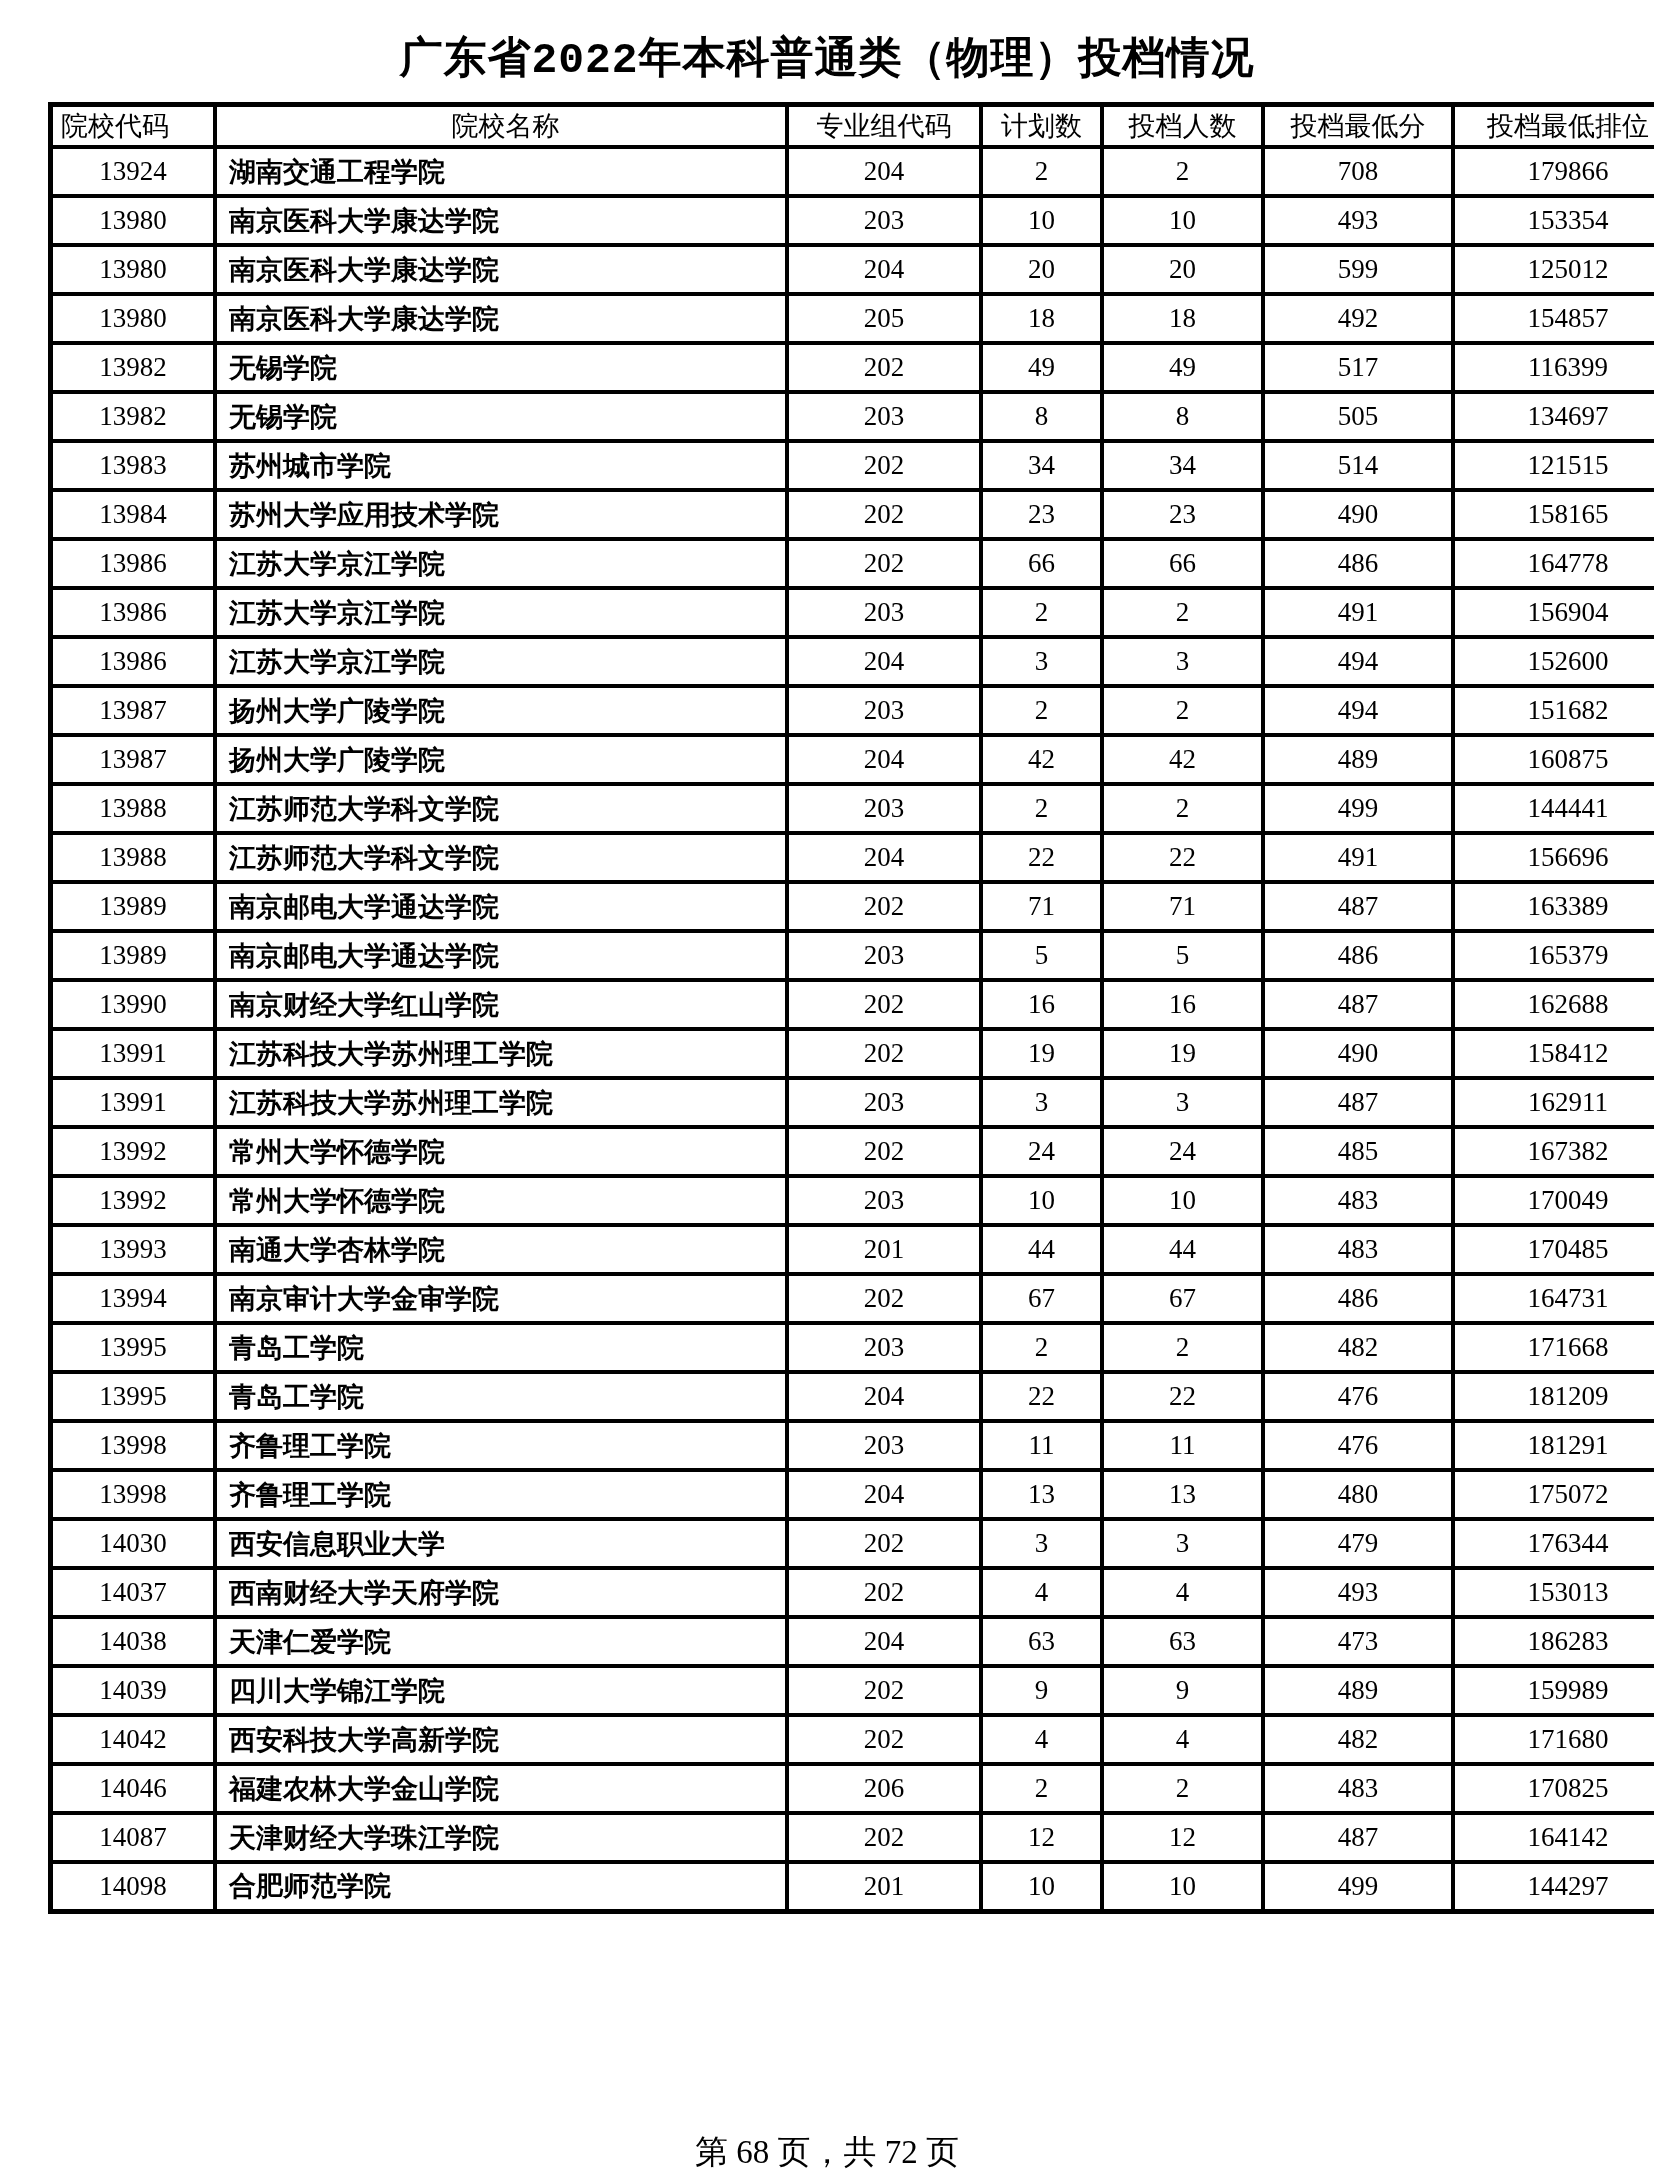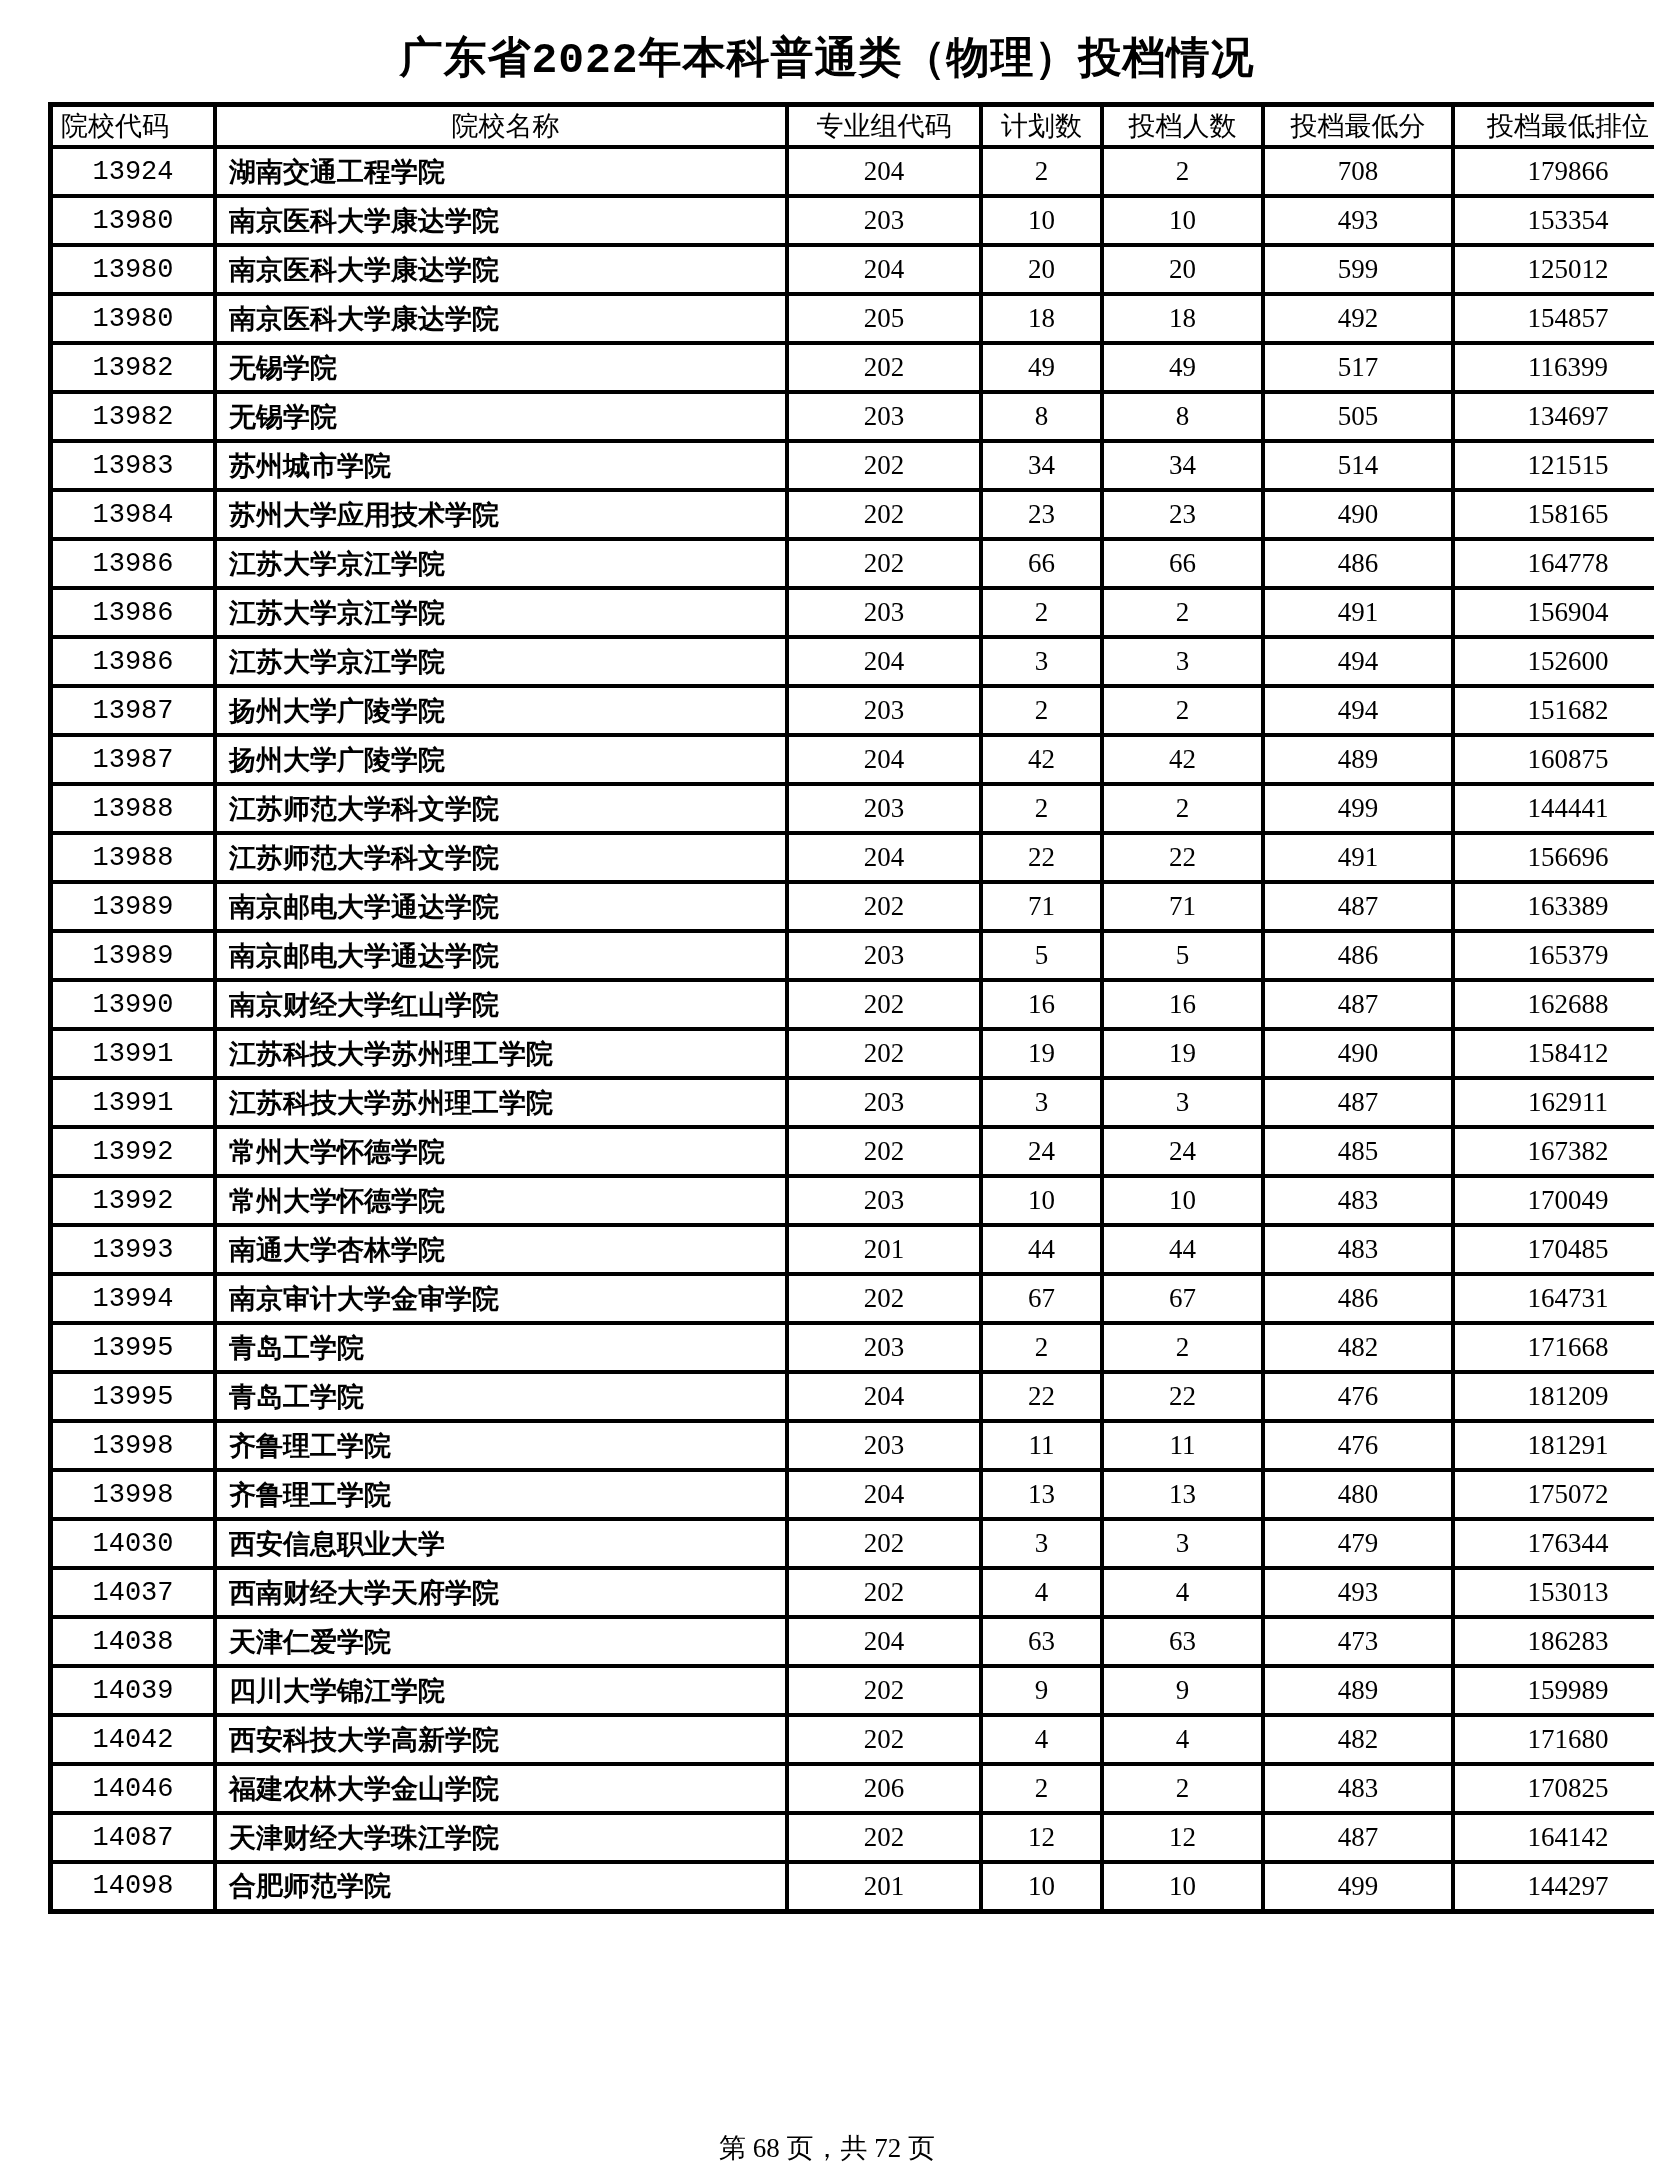--- a/index.html
+++ b/index.html
@@ -39,21 +39,21 @@
     border: 4px solid #000000;
     font-weight: normal;
     overflow: hidden;
     white-space: nowrap;
   }
   .admission-table thead tr { height: 40px; }
   .admission-table tbody tr { height: 49px; }
   .admission-table th { font-size: 27px; text-align: center; }
   .admission-table td { font-size: 27px; text-align: center; }
   
-  .admission-table .c0 { width: 151px; font-family: Liberation Mono, monospace; }
+  .admission-table .c0 { width: 151px; }
   .admission-table .c1 { width: 557px; }
   .admission-table .c2 { width: 188px; }
   .admission-table .c3 { width: 115px; }
   .admission-table .c4 { width: 155px; margin-top: 12px; }
   .admission-table .c5 { width: 184px; }
   .admission-table .c6 { width: 224px; }
   
   .admission-table th.c0 { text-align: left; padding-left: 8px; }
   .admission-table th.c1 { text-align: center; padding-left: 10px; }
   .admission-table td.c1 { text-align: left; padding-left: 12px; font-weight: bold; }
@@ -66,21 +66,21 @@
     color: #ababab;
     letter-spacing: 2px;
     text-shadow: 2px 2px 0 #d9d9d9;
   }
   .page-footer {
     position: absolute;
     top: 2130px;
     left: 0;
     width: 100%;
     text-align: center;
-    font-size: 27px;
+    font-size: 33px;
     color: #000000;
   }
 </style>
 </head>
 <body>
 
 <div class="page">
   <h1 class="doc-title">广东省2022年本科普通类（物理）投档情况</h1>
 
   <table class="admission-table">

